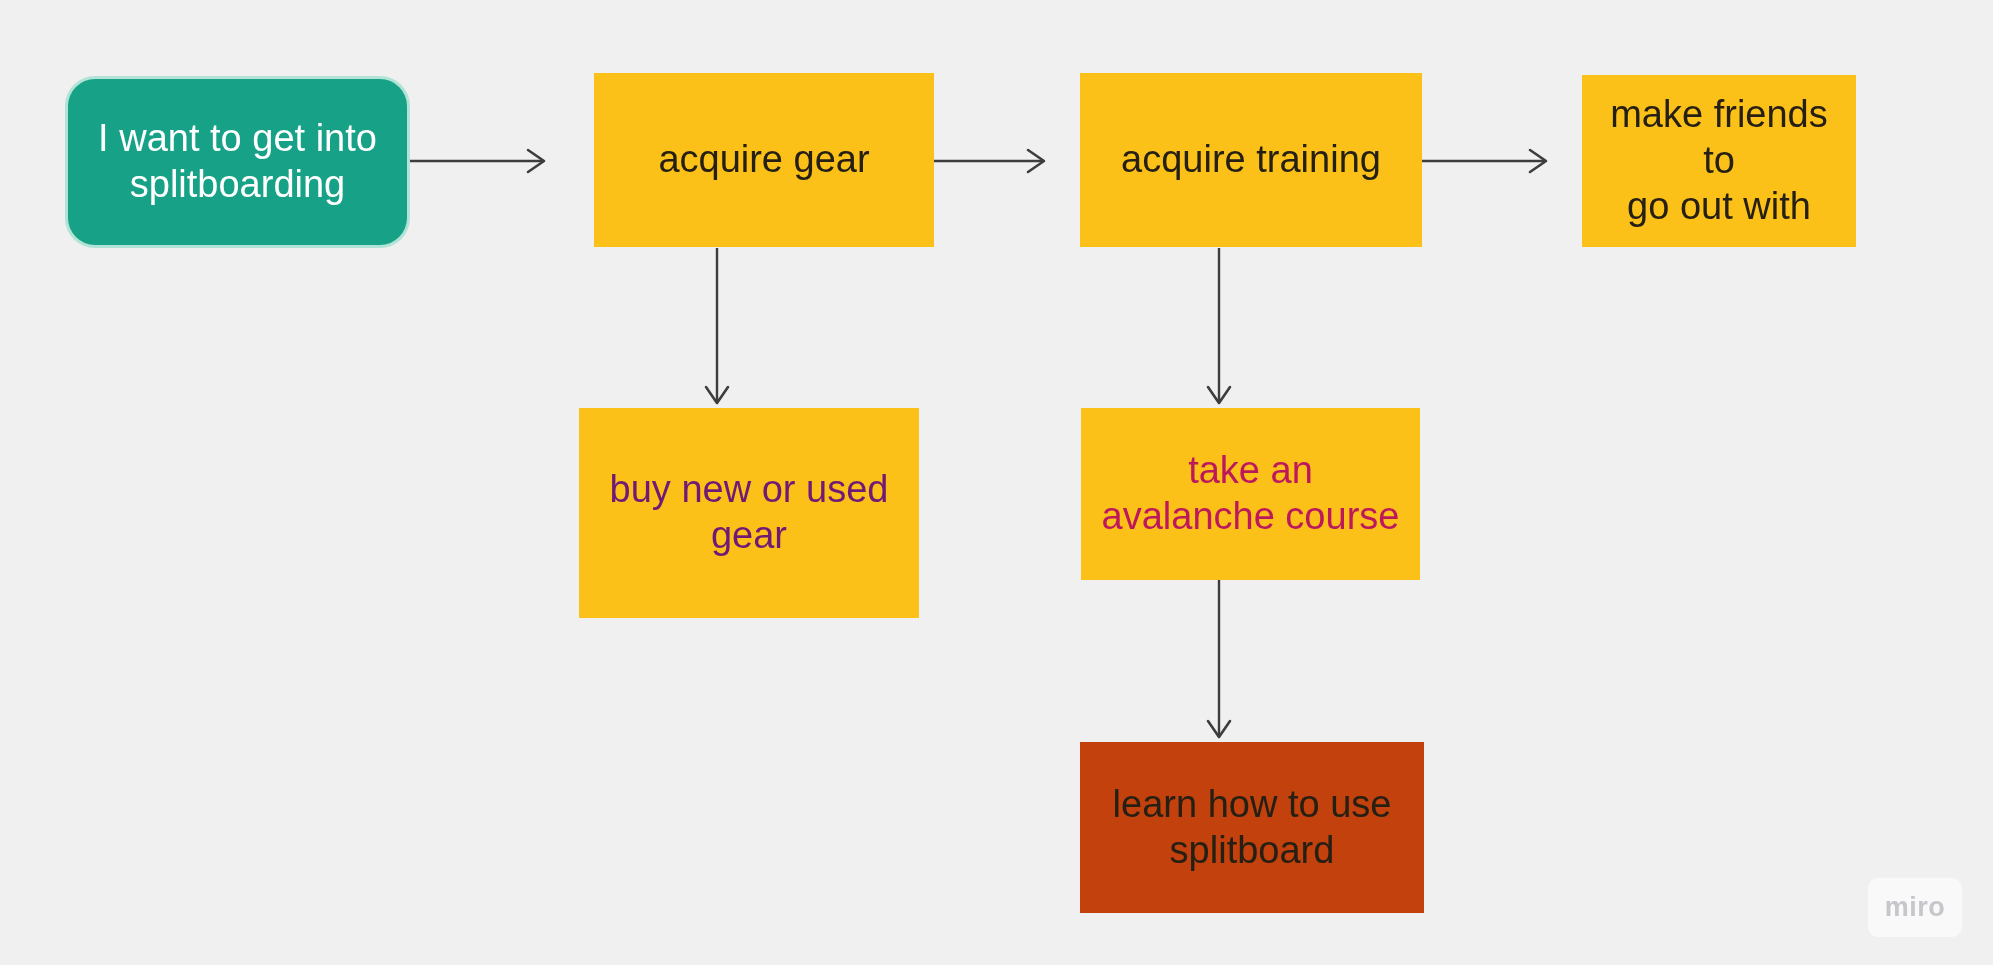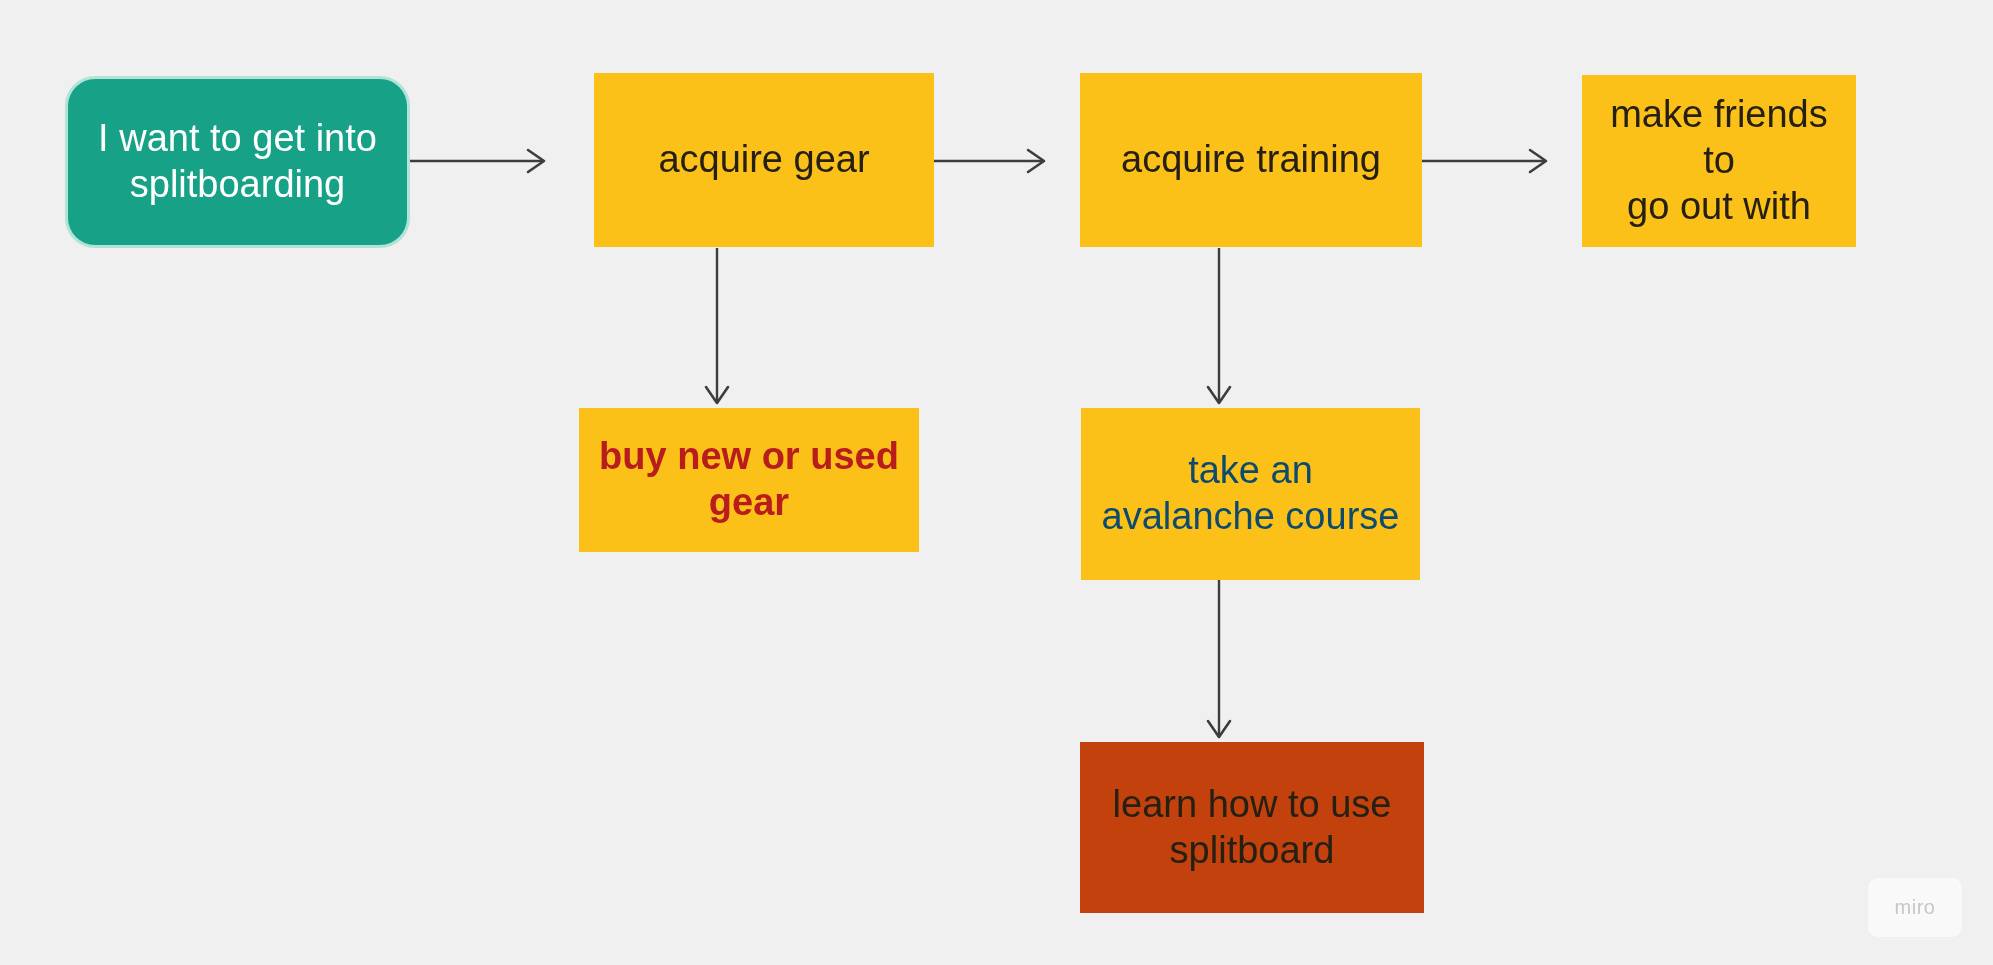--- a/index.html
+++ b/index.html
@@ -48,22 +48,22 @@
   .watermark {
     position: absolute;
     left: 1868px;
     top: 878px;
     width: 94px;
     height: 59px;
     border-radius: 10px;
     display: flex;
     align-items: center;
     justify-content: center;
-    font-size: 20px;
-    font-weight: 400;
+    font-size: 27px;
+    font-weight: 700;
     letter-spacing: 0.5px;
     text-align: center;
   }
 </style>
 </head>
 <body>
 
 <div class="board" style="background: rgb(240, 240, 241);">
 
   <svg class="connectors" viewBox="0 0 1993 965">
@@ -91,26 +91,26 @@
 
   <div class="node" style="left: 1048px; top: 73px; width: 342px; height: 174px; background: rgb(251, 193, 25); color: rgb(38, 32, 20); align-items: center;">
     <span>acquire training</span>
   </div>
 
   <div class="node" style="left: 1550px; top: 75px; width: 274px; height: 172px; background: rgb(251, 193, 25); color: rgb(38, 32, 20);">
     <span>make friends to
 go out with</span>
   </div>
 
-  <div class="node" style="left: 547px; top: 408px; width: 340px; height: 144px; background: rgb(251, 193, 25); color: #b91c1c; font-weight: bold;">
+  <div class="node" style="left: 547px; top: 408px; width: 340px; height: 210px; background: rgb(251, 193, 25); color: #701a75;">
     <span>buy new or used
 gear</span>
   </div>
 
-  <div class="node" style="left: 1049px; top: 408px; width: 339px; height: 172px; background: rgb(251, 193, 25); color: #0c4a6e;">
+  <div class="node" style="left: 1049px; top: 408px; width: 339px; height: 172px; background: rgb(251, 193, 25); color: #be185d;">
     <span>take an
 avalanche course</span>
   </div>
 
   <div class="node" style="left: 1048px; top: 742px; width: 344px; height: 171px; background: #c2410c; color: rgb(38, 32, 20);">
     <span>learn how to use
 splitboard</span>
   </div>
 
   <div class="watermark" style="background: rgb(249, 249, 250); color: rgb(198, 198, 203);">

